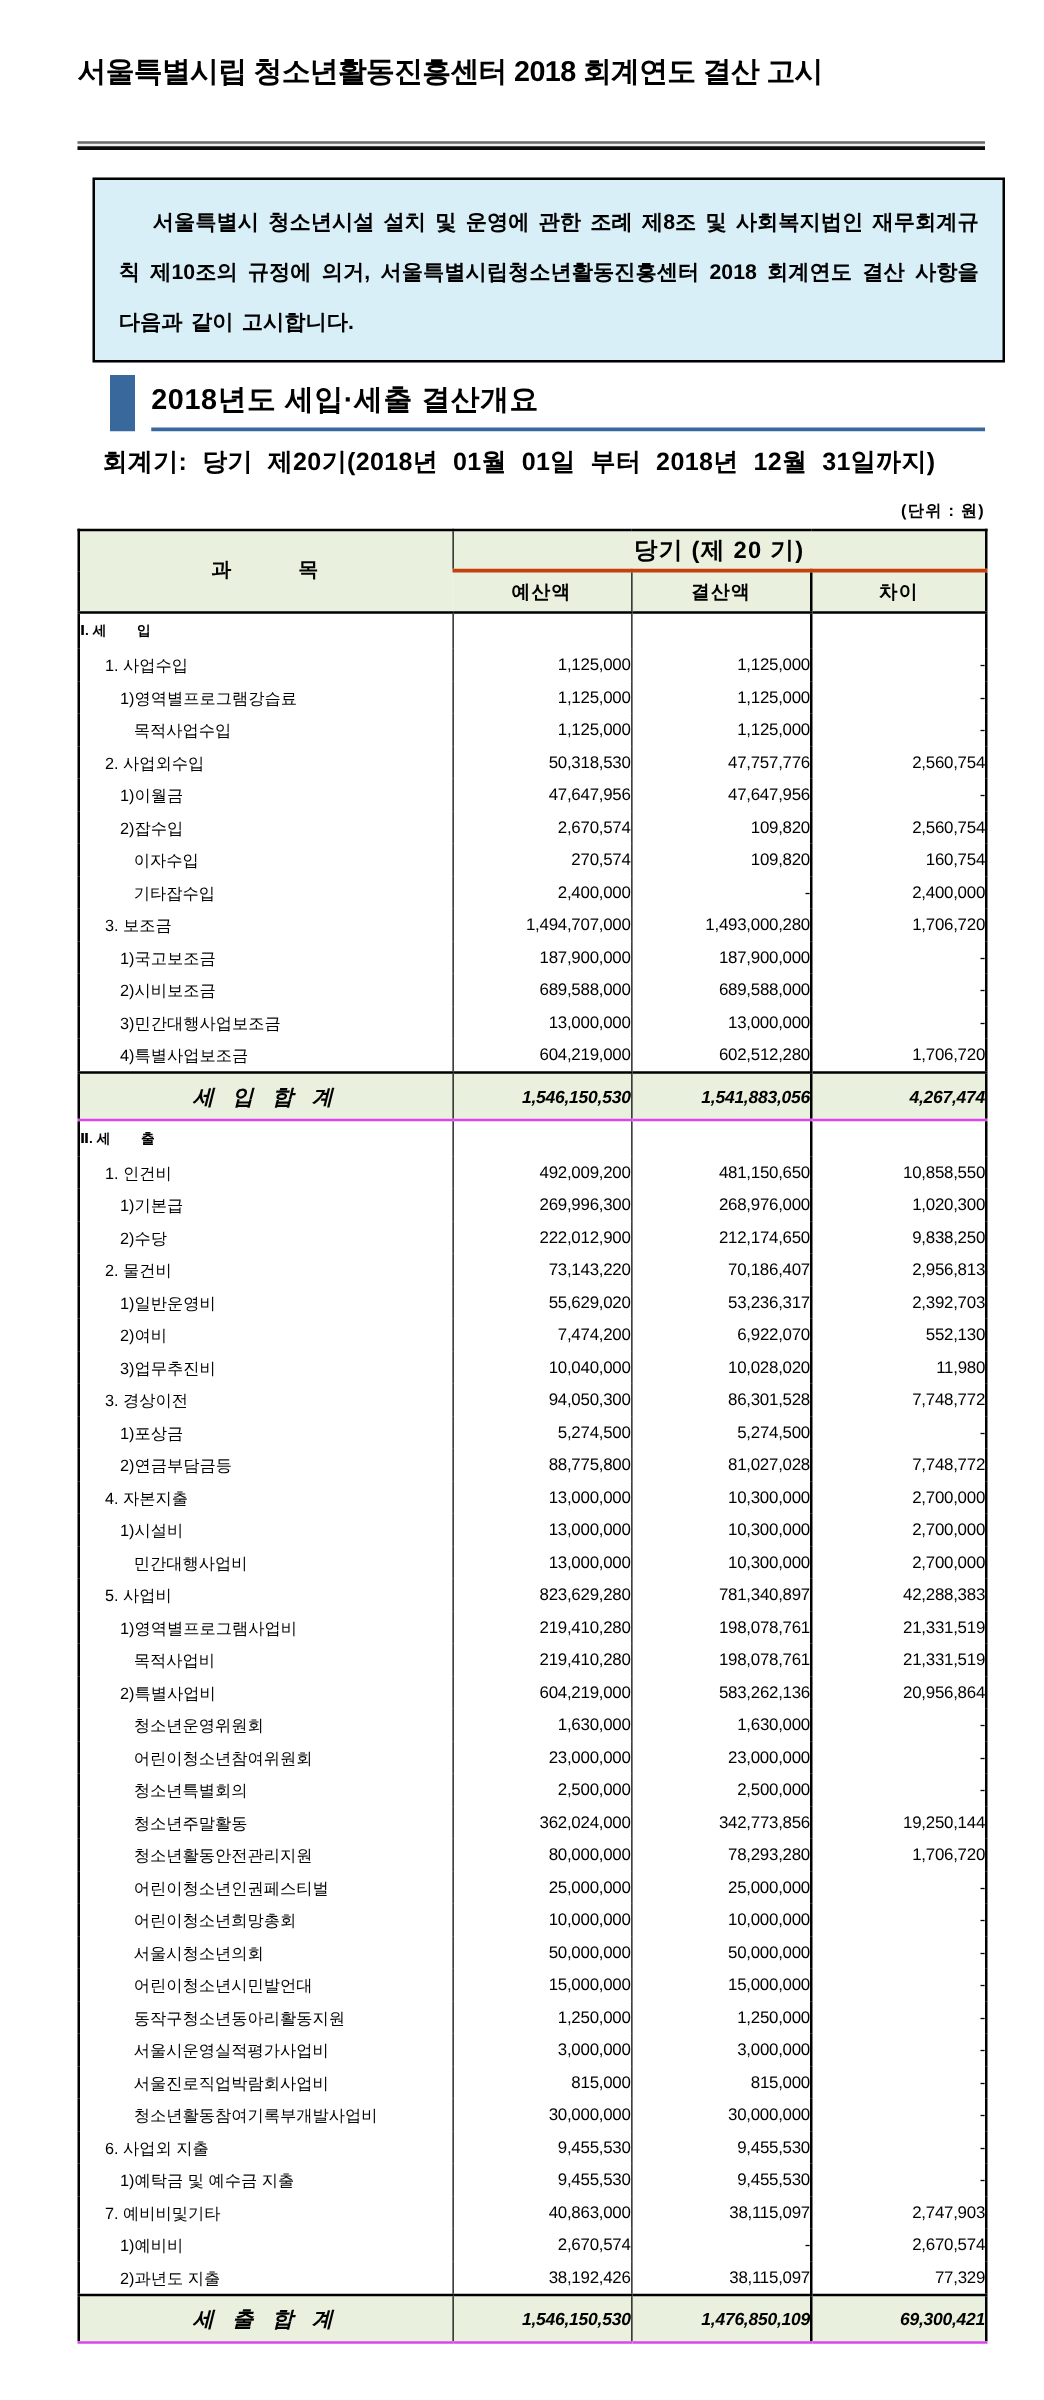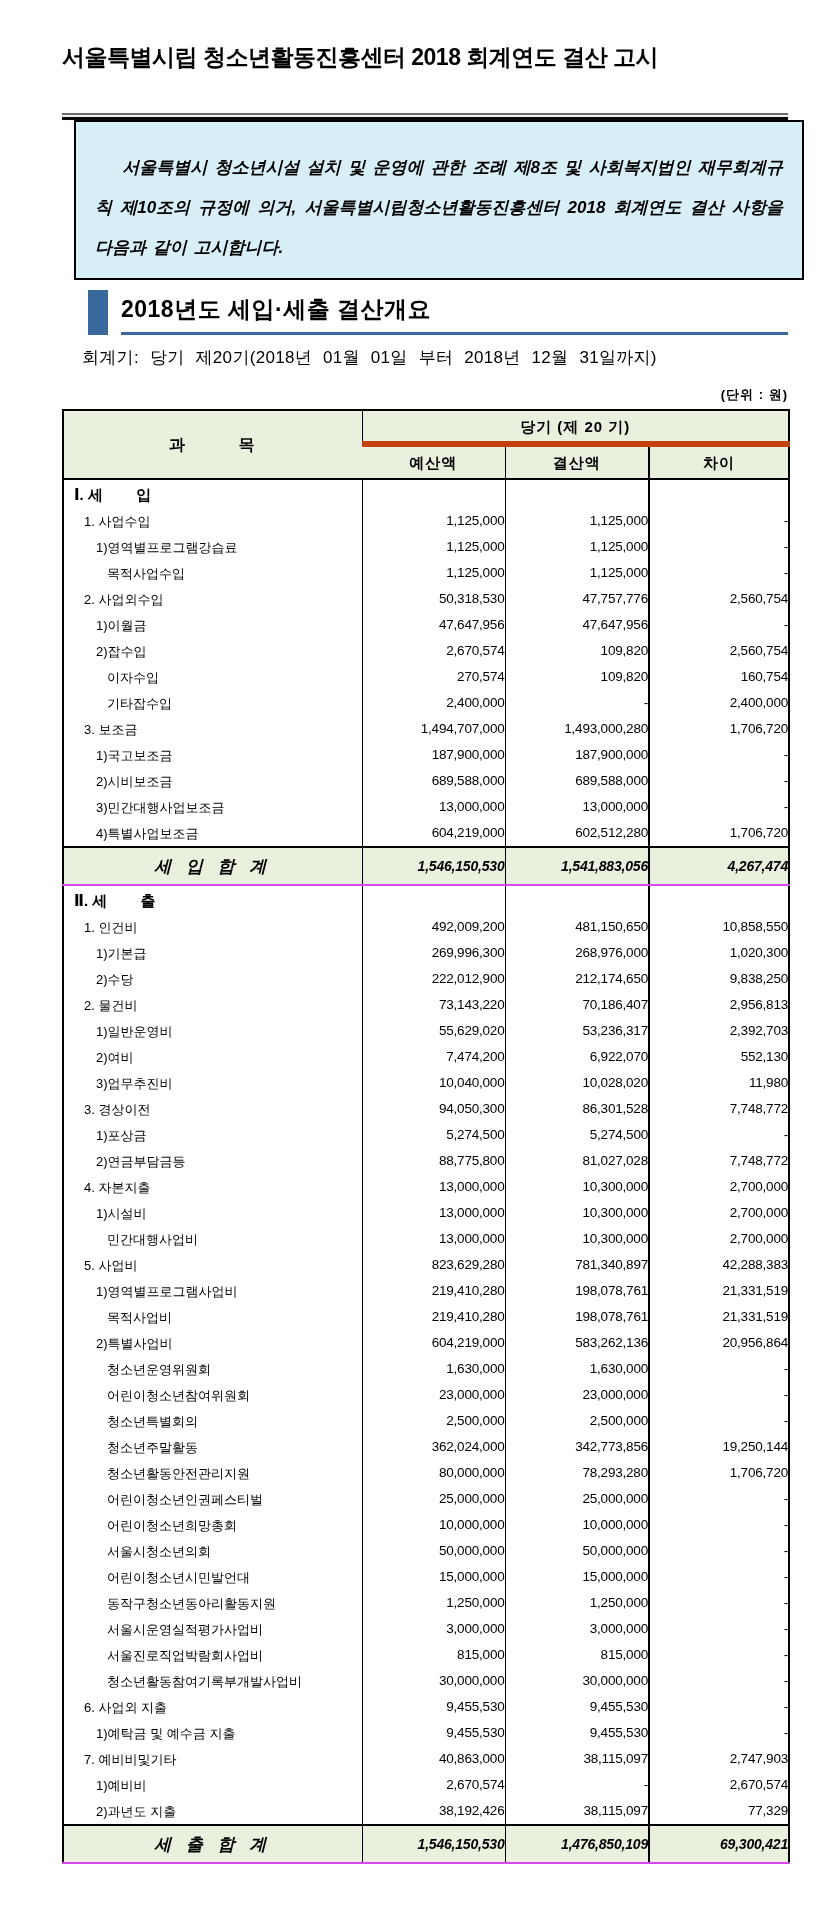--- a/index.html
+++ b/index.html
@@ -16,73 +16,72 @@
     letter-spacing:-0.5px;color:#000;
   }
   
   .double-rule{
     margin-top:40px;height:2px;background:#f0f0f0;
     border-top:2px solid #6b6b6b;border-bottom:3px solid #0a0a0a;
   }
 
   
   .notice-box{
-    margin-left:12px;width:688px;
+    margin-top:22px;margin-left:12px;width:688px;
     border:2px solid #000;background:var(--box-bg,#d8eff7);
-    padding:26px 19px 10px 19px;
-    font-style:italic;
+    padding:14px 19px 10px 19px;
   }
   .notice-box p{
     margin:0;font-size:17px;line-height:40px;letter-spacing:0px;
     text-align:justify;text-indent:1.6em;word-spacing:2px;font-weight:600;
   }
 
   
   .section-header{display:flex;margin-top:10px;align-items:stretch;margin-left:13px;padding-left:13px;}
   .bullet{width:20px;background:var(--accent,#38689c);margin-right:13px;}
   .section-title-wrap{
     flex:1;border-bottom:3px solid var(--accent,#38689c);
     padding:4px 0 7px 0;
   }
   .section-title{font-size:23px;font-weight:bold;letter-spacing:0.5px;}
 
   .fiscal{
-    margin-top:11px;padding-left:20px;font-size:17px;font-weight:normal;
+    margin-top:11px;padding-left:20px;font-size:20px;font-weight:bold;
     word-spacing:6px;letter-spacing:0.3px;
   }
   .unit{
     margin-top:17px;margin-bottom:5px;text-align:right;font-size:13px;
     font-weight:600;letter-spacing:1px;
   }
 
   
   table.settlement{
     width:726px;border-collapse:collapse;border:2px solid #000;table-layout:fixed;
   }
   table.settlement th, table.settlement td{
     border-left:1px solid #000;padding:0;line-height:1;vertical-align:middle;
   }
   table.settlement th:first-child, table.settlement td:first-child{border-left:none;}
   .col-diff{border-left-width:2px !important;}
 
   thead th{background:var(--header-bg,#e9f0dd);font-weight:bold;white-space:pre;}
-  th.period-h{height:30px;font-size:15px;border-bottom:6px solid #c2410c;letter-spacing:1px;}
+  th.period-h{height:30px;font-size:19px;border-bottom:3px solid #c2410c;letter-spacing:1px;}
   th.subject-h{font-size:16px;border-bottom:2px solid #000;letter-spacing:2px;}
   th.val-h{height:31px;font-size:15px;border-bottom:2px solid #000;letter-spacing:1px;}
 
   td.label{white-space:pre;text-align:left;font-size:13px;}
   td.num{text-align:right;padding-right:11px;font-size:13.5px;letter-spacing:-0.2px;}
 
   tr.row-item td{height:26px;}
   tr.row-item.lvl1 td.label{padding-left:20px;}
   tr.row-item.lvl2 td.label{padding-left:32px;}
   tr.row-item.lvl3 td.label{padding-left:43px;}
 
   tr.row-section td{height:28px;}
-  tr.row-section td.label{padding-left:10px;font-size:15px;font-weight:bold;}
+  tr.row-section td.label{font-size:11px;font-weight:bold;}
 
   tr.row-total td{
     height:36px;background:var(--header-bg,#e9f0dd);
     border-top:2px solid #000;border-bottom:2px solid #d946ef;font-style:italic;
   }
   tr.row-total td.label{
     text-align:center;font-size:17px;font-weight:bold;letter-spacing:5px;padding-left:0;
   }
   tr.row-total td.num{font-size:14px;font-weight:bold;}
 </style>

